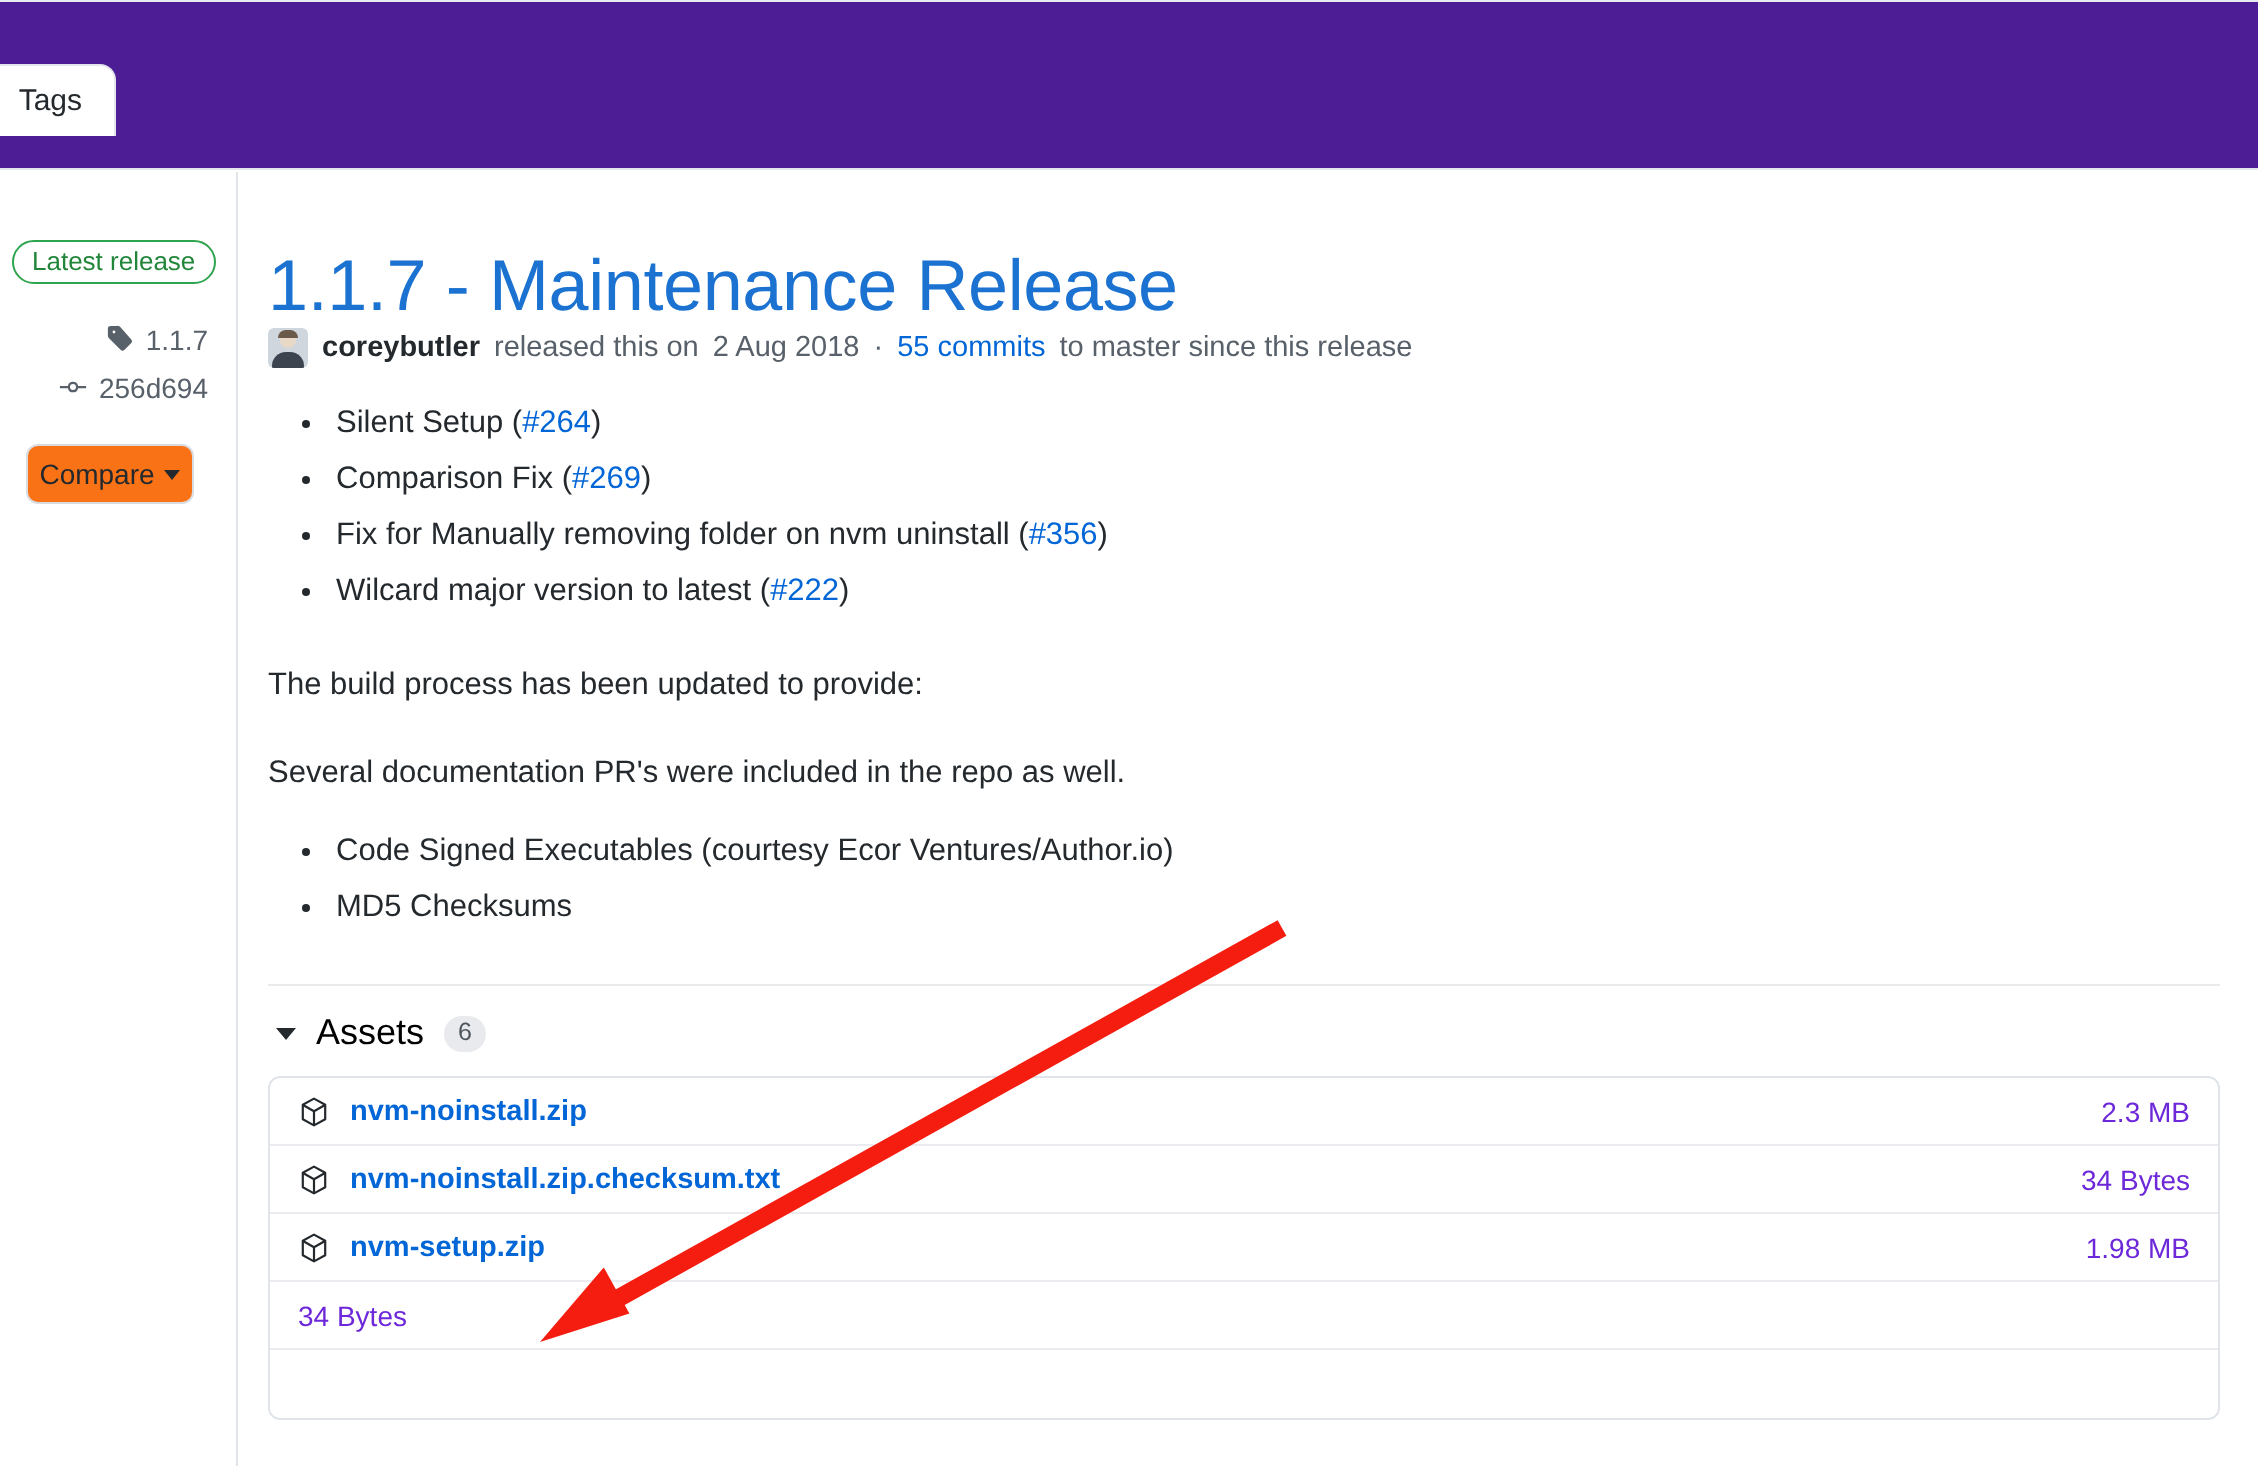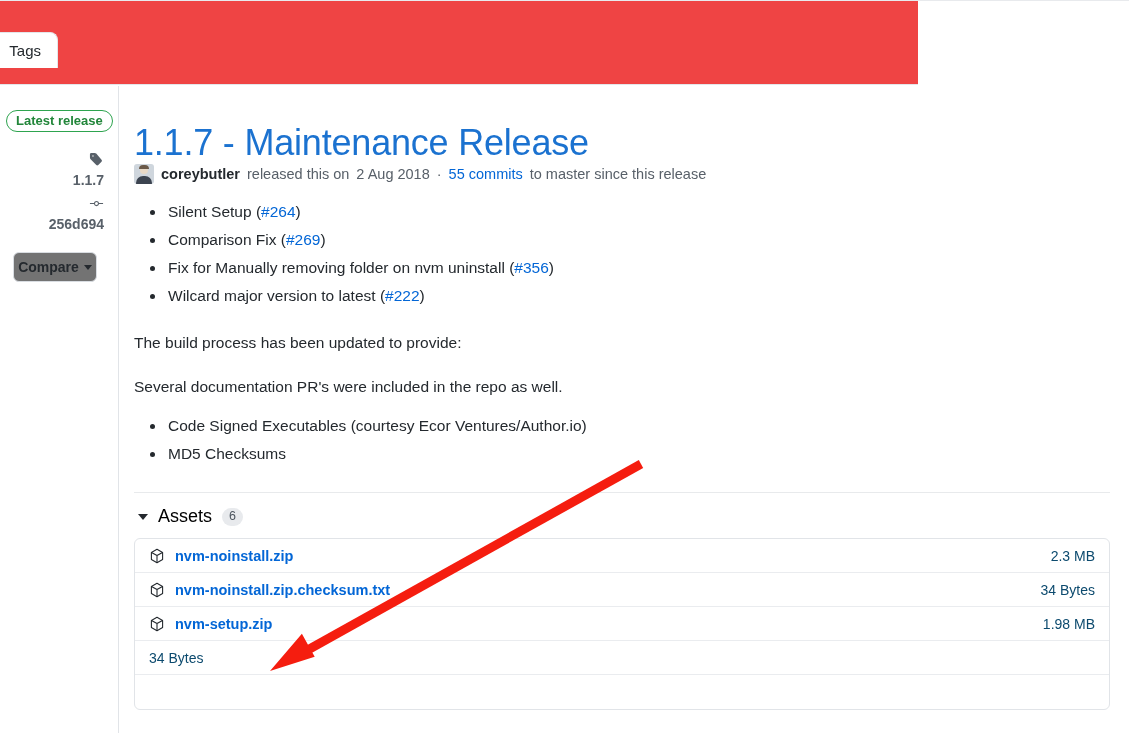--- a/index.html
+++ b/index.html
@@ -14,23 +14,23 @@
     color: #24292e;
     overflow: hidden;
     position: relative;
   }
 
   
   .tabbar {
     position: absolute;
     left: 0;
     top: 0;
-    width: 918px;
+    width: 1129px;
     height: 85px;
-    background: #ef4444;
+    background: #4c1d95;
     border-bottom: 1px solid #e3e6ea;
     box-sizing: border-box;
   }
   .tabbar-topline {
     position: absolute;
     left: 0; top: 0;
     width: 1129px;
     height: 1px;
     background: #e8eaed;
   }
@@ -73,58 +73,56 @@
     background: #e1e4e8;
   }
 
   
   .sidebar {
     position: absolute;
     left: 0;
     top: 0;
     width: 118px;
     height: 647px;
-    padding-top: 24px;
-    box-sizing: border-box;
-    font-weight: bold;
+    padding-top: 34px;
+    box-sizing: border-box;
   }
   .badge-latest {
     display: inline-block;
     margin-left: 6px;
     padding: 2px 9px 3px 9px;
     border: 1px solid #2ea44f;
     border-radius: 12px;
     color: #22863a;
     font-size: 13px;
     line-height: 15px;
     background: #ffffff;
     cursor: pointer;
   }
   .meta-row {
     display: flex;
-    align-items: flex-end;
+    align-items: flex-start;
     justify-content: flex-end;
     gap: 5px;
     padding-right: 14px;
     color: #586069;
     font-size: 14px;
-    flex-direction: column;
   }
   .meta-tag { margin-top: 20px; }
   .meta-commit { margin-top: 8px; }
   .meta-row .icon { display: inline-flex; align-items: center; }
   .meta-row .label { color: #586069; }
   .compare-btn {
     margin-top: 20px;
     margin-left: 13px;
     width: 84px;
     height: 30px;
     border: 1px solid #d9dde2;
     border-radius: 6px;
-    background: #737373;
+    background: #f97316;
     color: #24292e;
     font-size: 14px;
     font-family: "Liberation Sans", sans-serif;
     display: flex;
     align-items: center;
     justify-content: center;
     gap: 5px;
     cursor: pointer;
     box-sizing: border-box;
   }
@@ -276,21 +274,21 @@
     gap: 10px;
   }
   .asset-name {
     color: #0366d6;
     font-size: 14.5px;
     font-weight: bold;
     text-decoration: none;
     cursor: pointer;
   }
   .asset-size {
-    color: #0c4a6e;
+    color: #6d28d9;
     font-size: 14px;
     text-align: center;
   }
   .pkg-icon { display: inline-flex; color: #24292e; }
 
   
   .arrow-overlay {
     position: absolute;
     left: 0; top: 0;
     width: 1129px;

